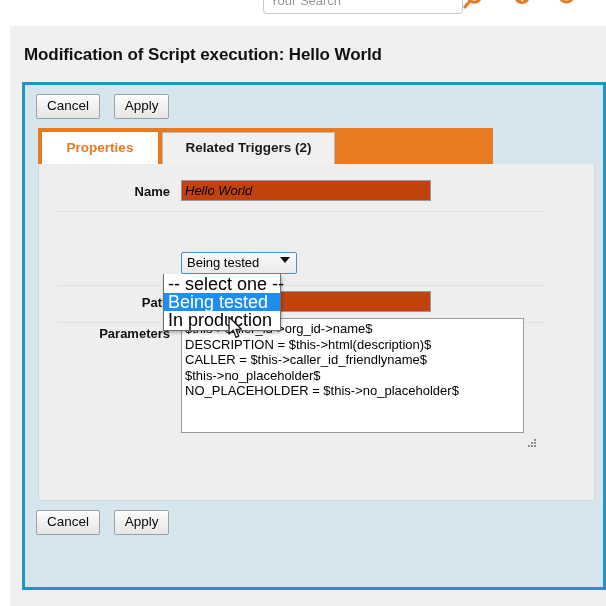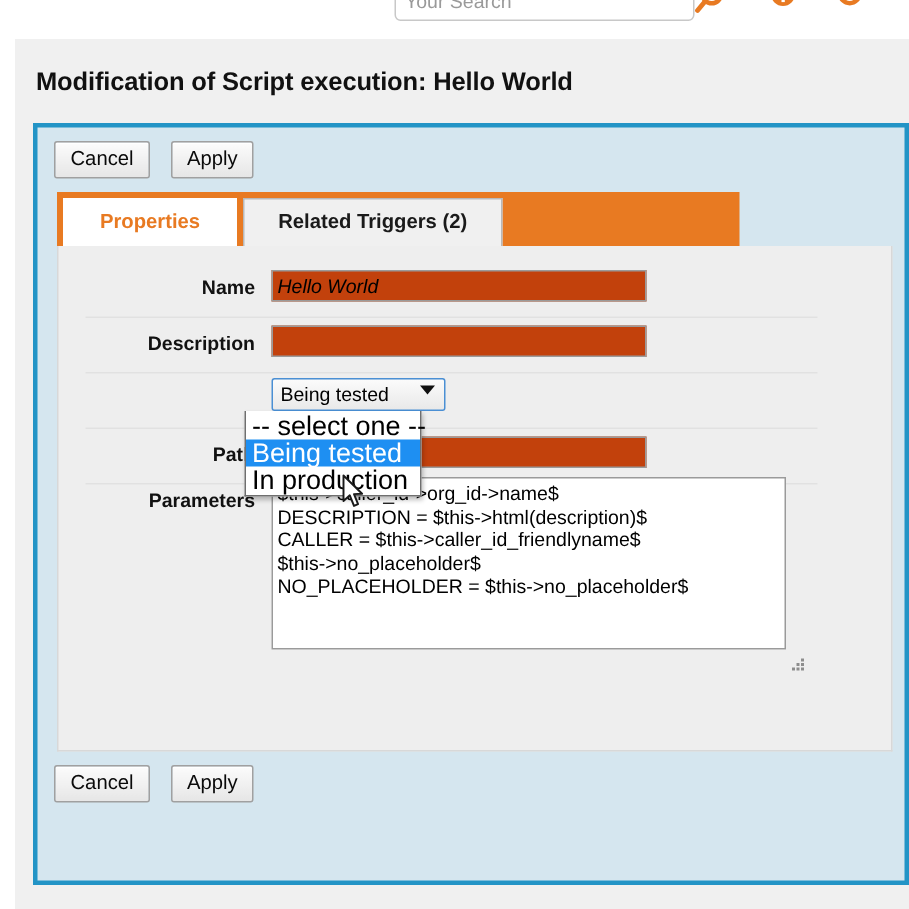--- a/index.html
+++ b/index.html
@@ -365,24 +365,20 @@
       <div class="tab tab-inactive">Related Triggers (2)</div>
     </div>
 
     <div class="formbody">
 
       <div class="frow" style="top:10px;">
         <div class="flabel">Name</div>
         <input class="finput" type="text" value="Hello World" style="">
       </div>
 
-      <div class="frow" style="top:47px;">
-        <div class="flabel">Description</div>
-        <input class="finput" type="text" value="" style="">
-      </div>
 
       <div class="frow" style="top:84px;">
 
         <div class="selbox">
           <span class="selbox-text">Being tested</span>
           <span class="selbox-arrow"></span>
         </div>
       </div>
 
       <div class="frow" style="top:121px;">

